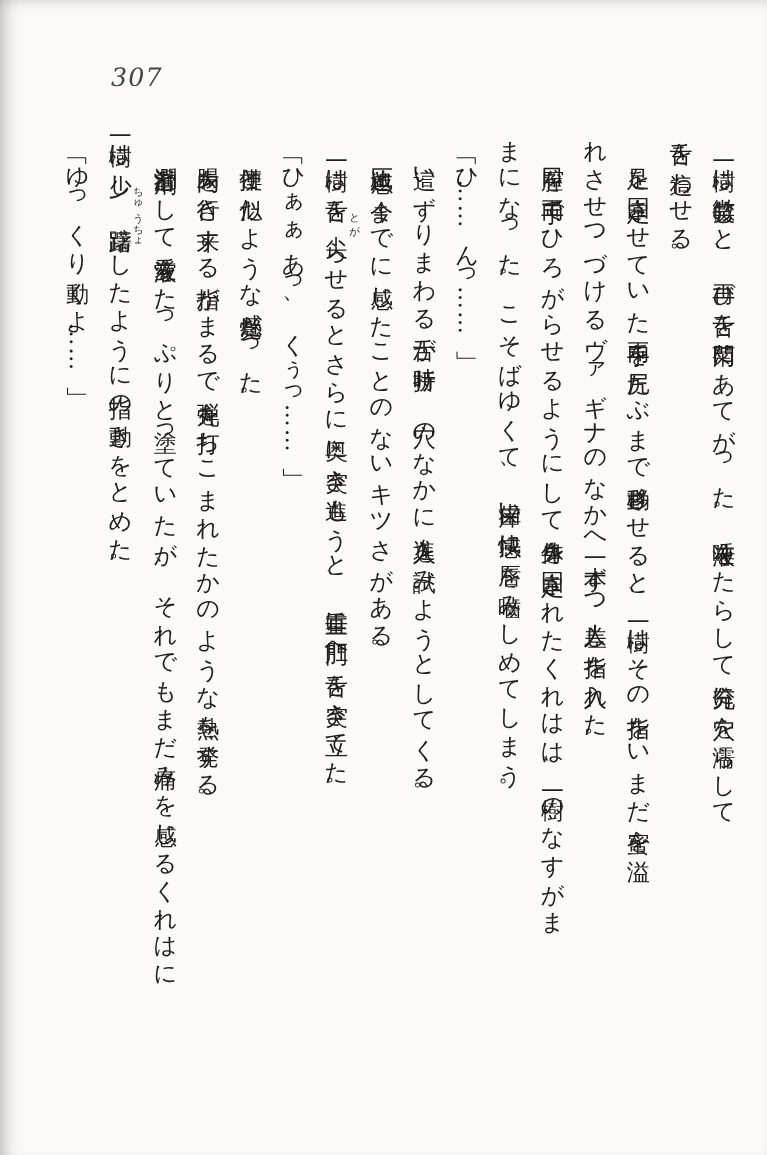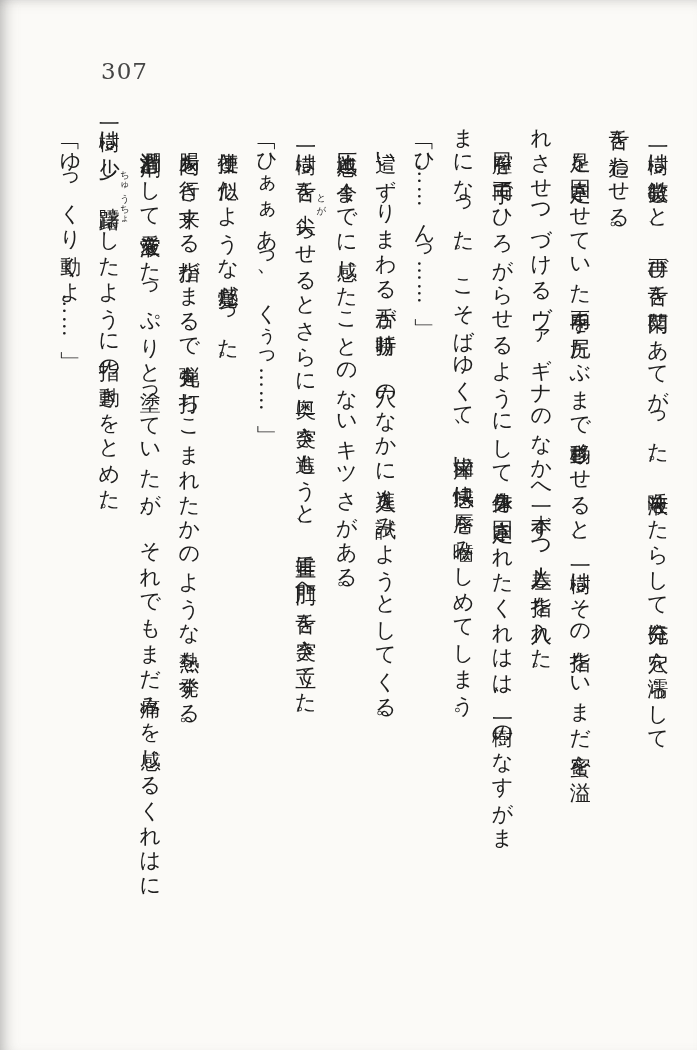--- a/index.html
+++ b/index.html
@@ -21,20 +21,21 @@
     
     box-shadow:
       inset 14px 0 16px -12px rgba(110,110,110,0.55),
       inset 0 10px 14px -11px rgba(120,120,120,0.35);
   }
   .page-number {
     position: absolute;
     left: 101px;
     top: 58px;
     font-size: 23px;
+    font-style: italic;
     color: #454545;
     letter-spacing: 1px;
     font-family: "DejaVu Serif", "Liberation Serif", serif;
   }
   .text-block {
     position: absolute;
     top: 113px;
     right: 20px;
     height: 886px;
     width: 622px;

